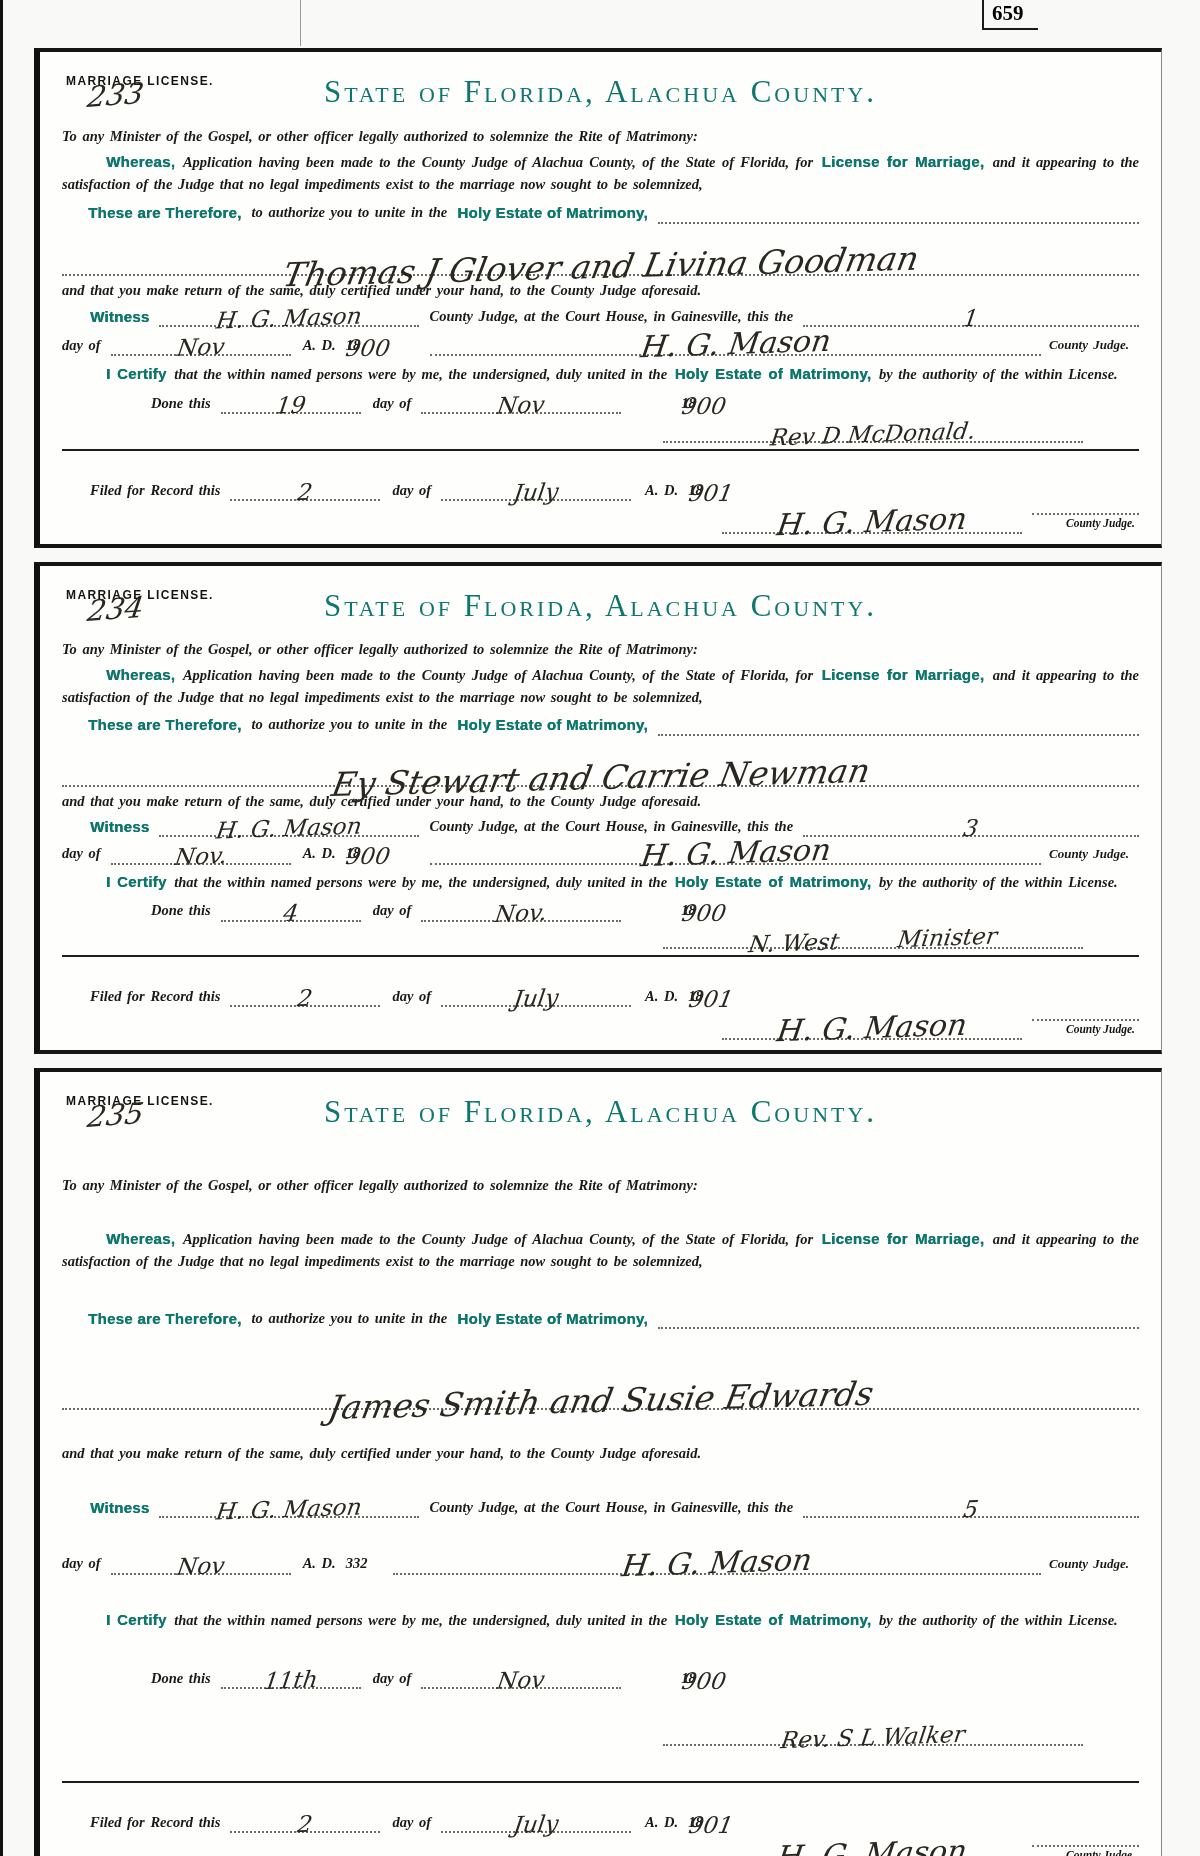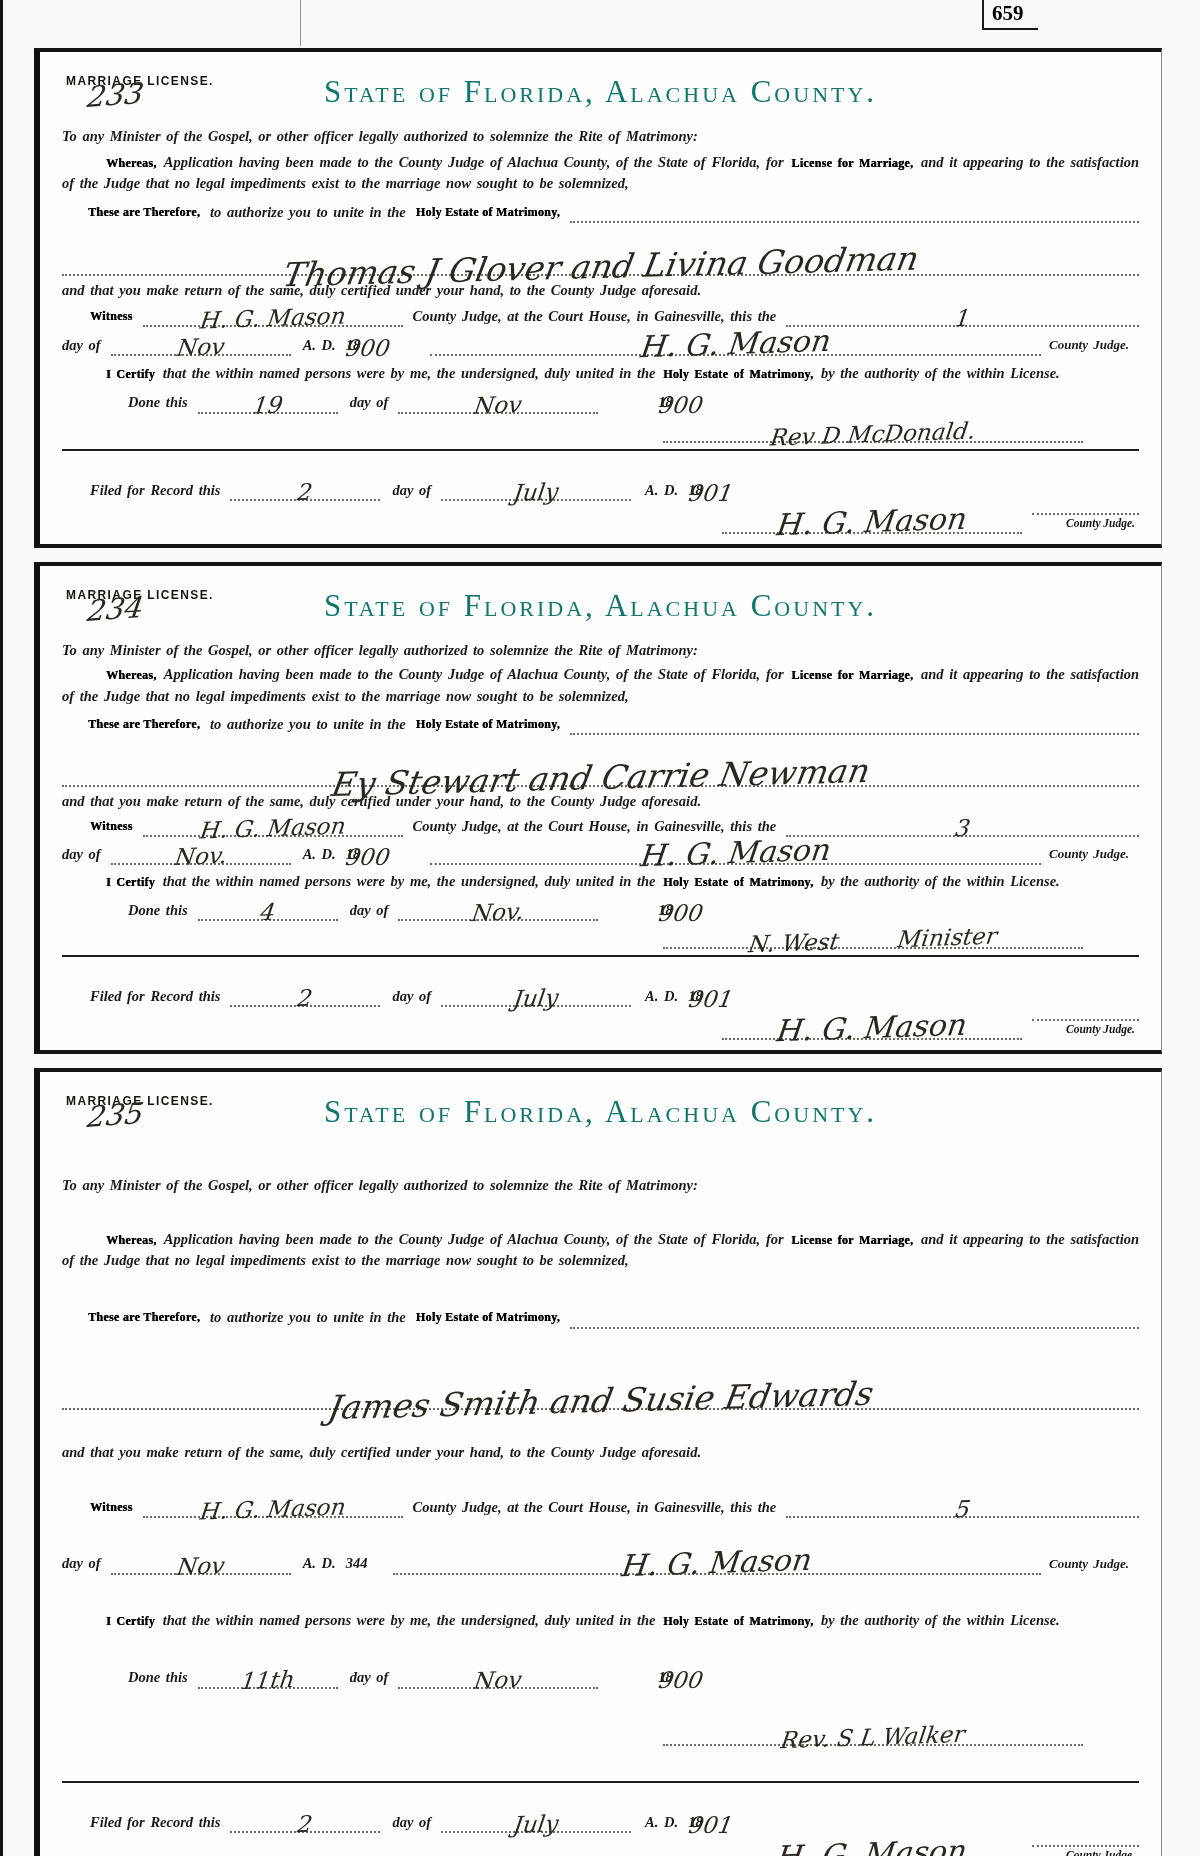--- a/index.html
+++ b/index.html
@@ -33,42 +33,42 @@
     padding: 8px 22px 10px 22px;
     display: flex; flex-direction: column; justify-content: space-between;
   }
   .lic-0 { height: 500px; }
   .lic-1 { height: 492px; }
   .lic-2 { height: 812px; }
 
   
   .printed { font-style: italic; font-weight: bold; font-size: 14.5px; word-spacing: 2px; color: #1b1917; }
   .bl {
-    font-style: normal; font-weight: bold; font-size: 12px;
-    font-family: Liberation Serif, serif; letter-spacing: 0.3px;
-    text-shadow: 0.4px 0 0 currentColor; color: #000000;
+    font-style: normal; font-weight: bold; font-size: 15px;
+    font-family: Liberation Sans, sans-serif; letter-spacing: 0.3px;
+    text-shadow: 0.4px 0 0 currentColor; color: #0f766e;
   }
   .para { text-align: justify; text-indent: 42px; line-height: 1.5; }
   .para .bl { margin: 0 2px; }
 
   
   .hw {
     font-family: "DejaVu Serif", serif; font-style: italic;
     color: #2a2620; white-space: pre; display: inline-block;
   }
   .hw-md { font-size: 23px; }
   .hw-lg { font-size: 30px; }
 
   
   .r { display: flex; align-items: center; }
   .r .printed { margin-right: 10px; }
   .r .bl { margin-right: 10px; }
   .flex1 { flex: 1; }
   .indent1 { margin-left: 28px; }
-  .indent2 { margin-left: 66px; }
+  .indent2 { margin-left: 89px; }
   .indent3 { margin-left: 26px; }
 
   .slot { position: relative; border-bottom: 2px dotted #6e6a64; height: 22px; }
   .slot .hw { position: absolute; bottom: -5px; line-height: 1; }
   .slot .hw.center { left: 50%; transform: translateX(-50%) skewX(-10deg) rotate(-2deg); } .w140 { width: 140px; } .w150 { width: 150px; }
   .w180 { width: 180px; } .w190 { width: 190px; } .w200 { width: 200px; }
   .w260 { width: 260px; } .w300 { width: 300px; } .w420 { width: 420px; }
 
   
   .head { position: relative; height: 62px; }
@@ -368,21 +368,21 @@
           <span class="hw hw-md center">5</span>
         </span>
       </div>
 
       <div class="r">
         <span class="printed">day of</span>
         <span class="slot w180">
           <span class="hw hw-md center">Nov</span>
         </span>
         <span class="printed" style="margin-left:12px;">A. D.</span>
-        <span class="printed yrpfx">344</span>
+        <span class="printed yrpfx">332</span>
         <span class="hw hw-md yrover"></span>
         <span class="slot judge-slot" style="margin-left:40px;">
           <span class="hw hw-lg center">H. G. Mason</span>
         </span>
         <span class="printed cj">County Judge.</span>
       </div>
 
       <p class="para printed">
         <span class="bl">I Certify</span>
         <span>that the within named persons were by me, the undersigned, duly united in the</span>

